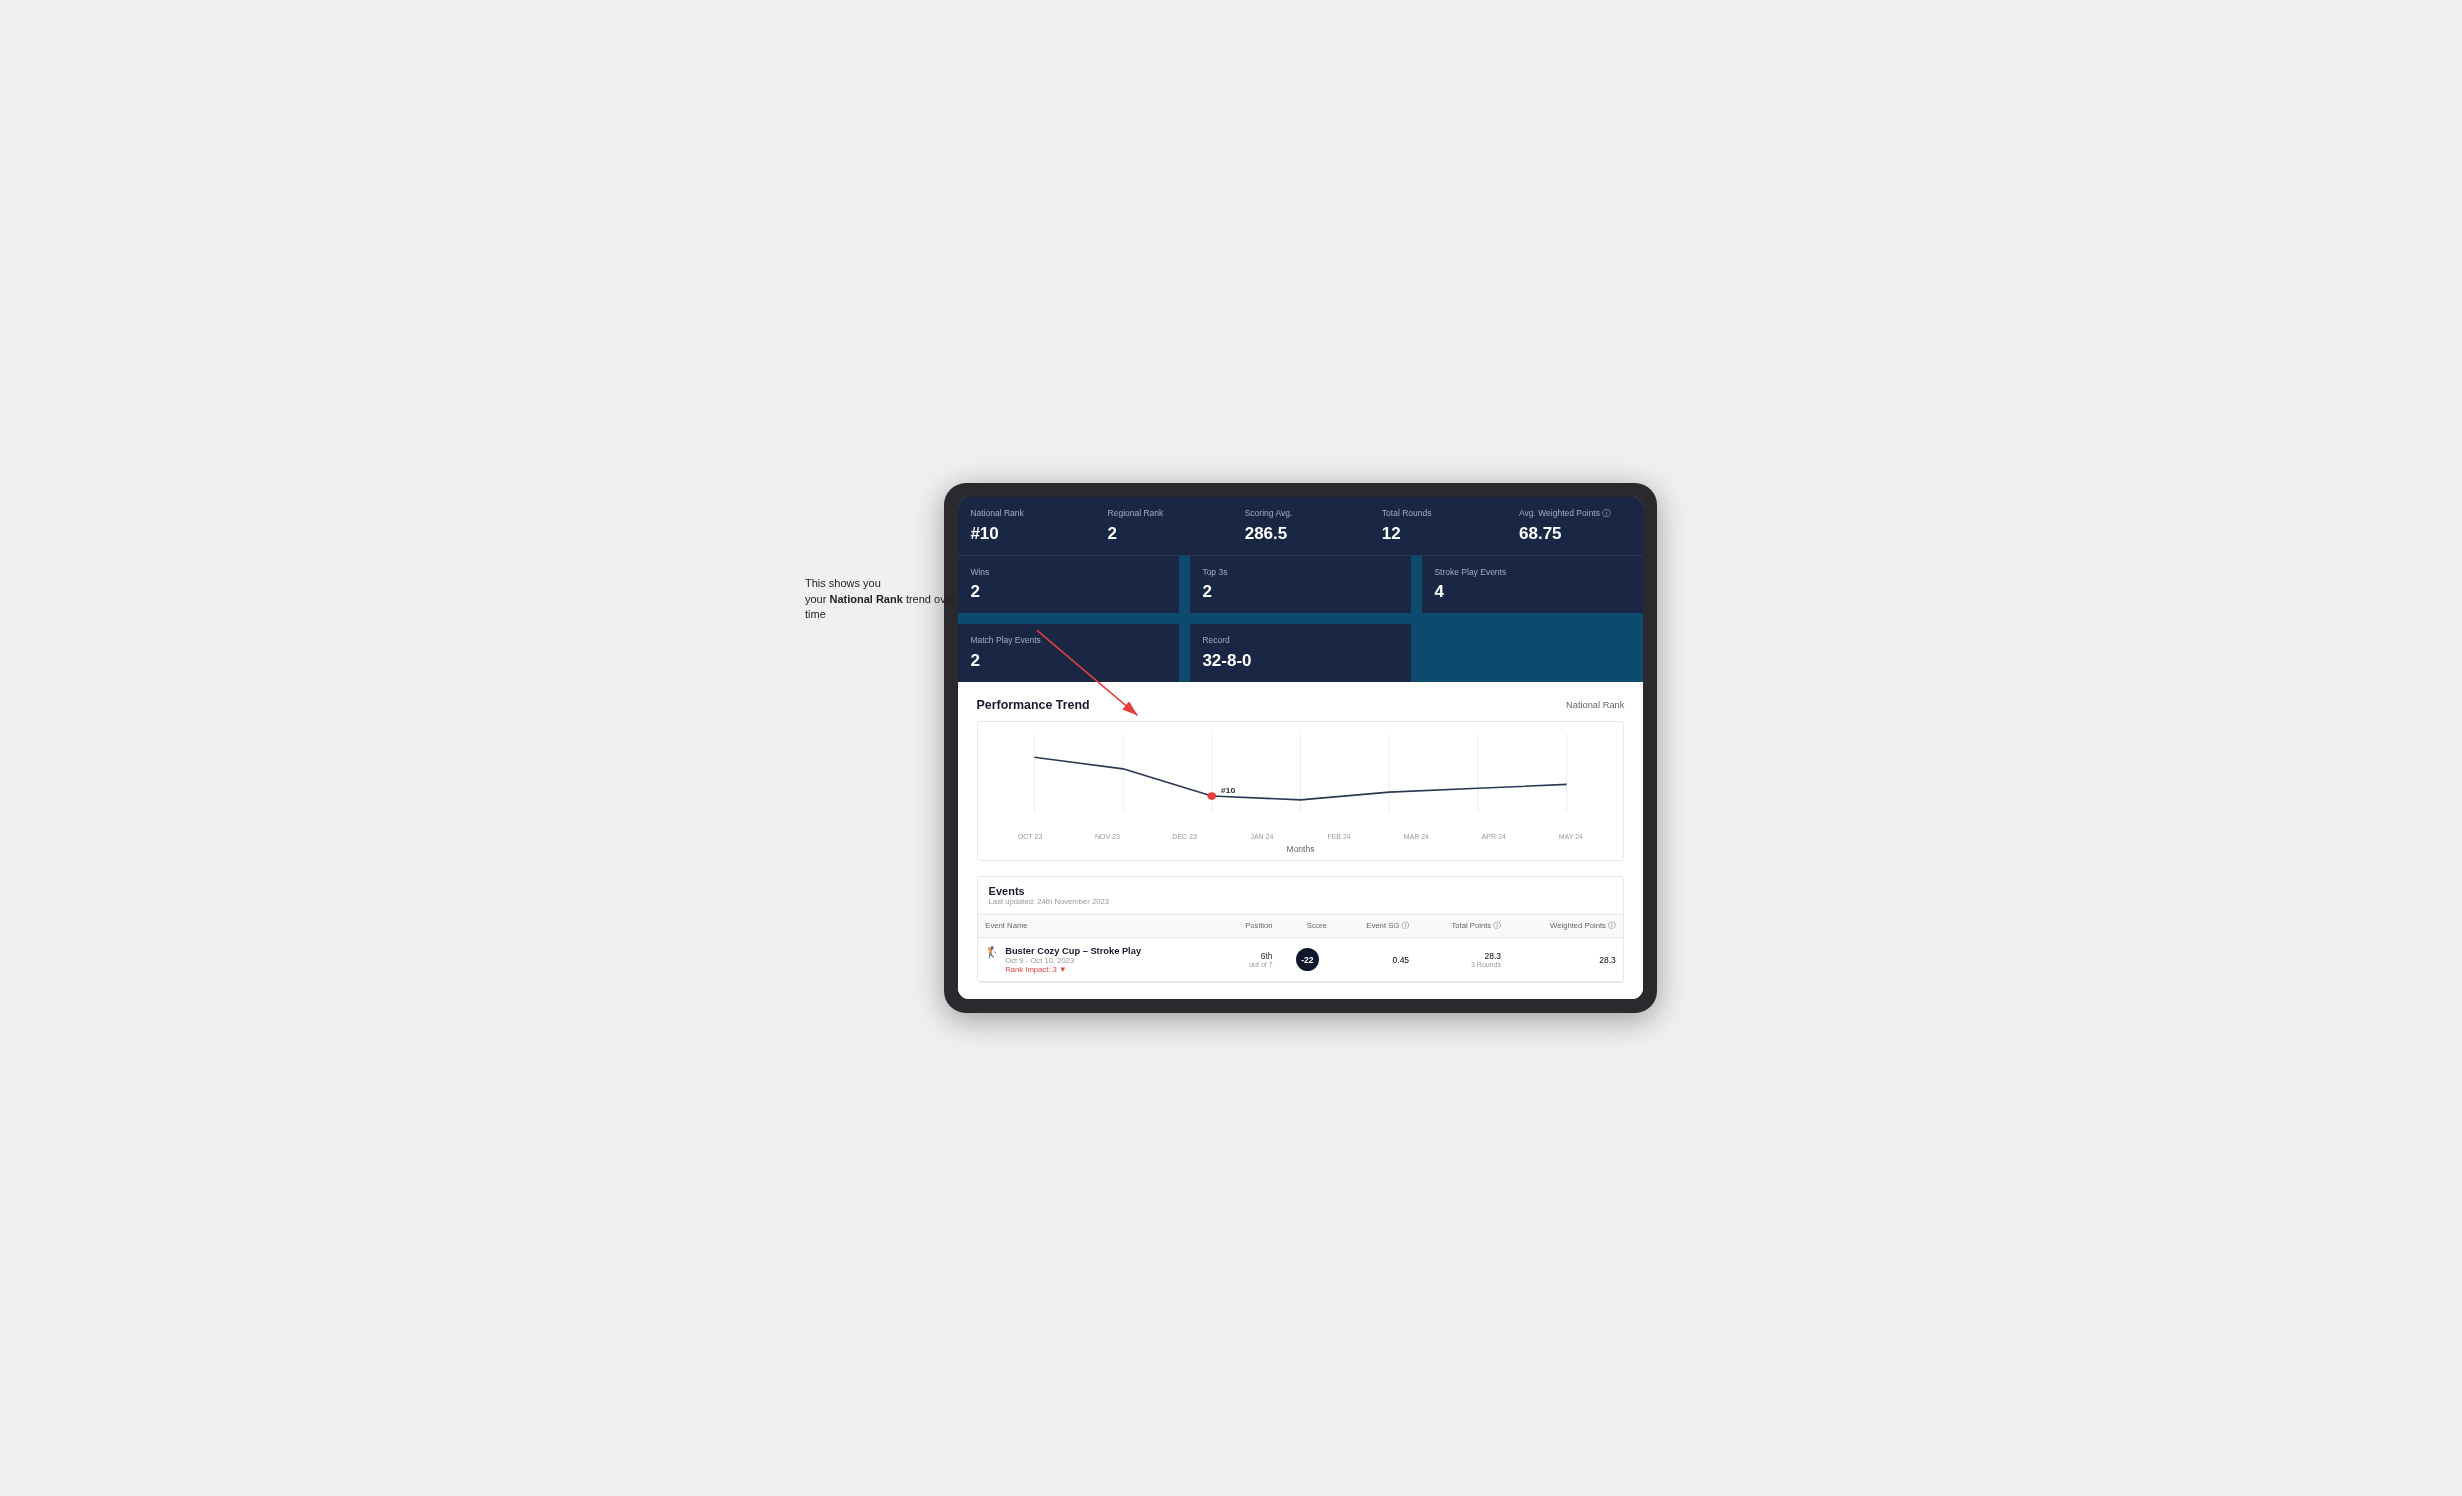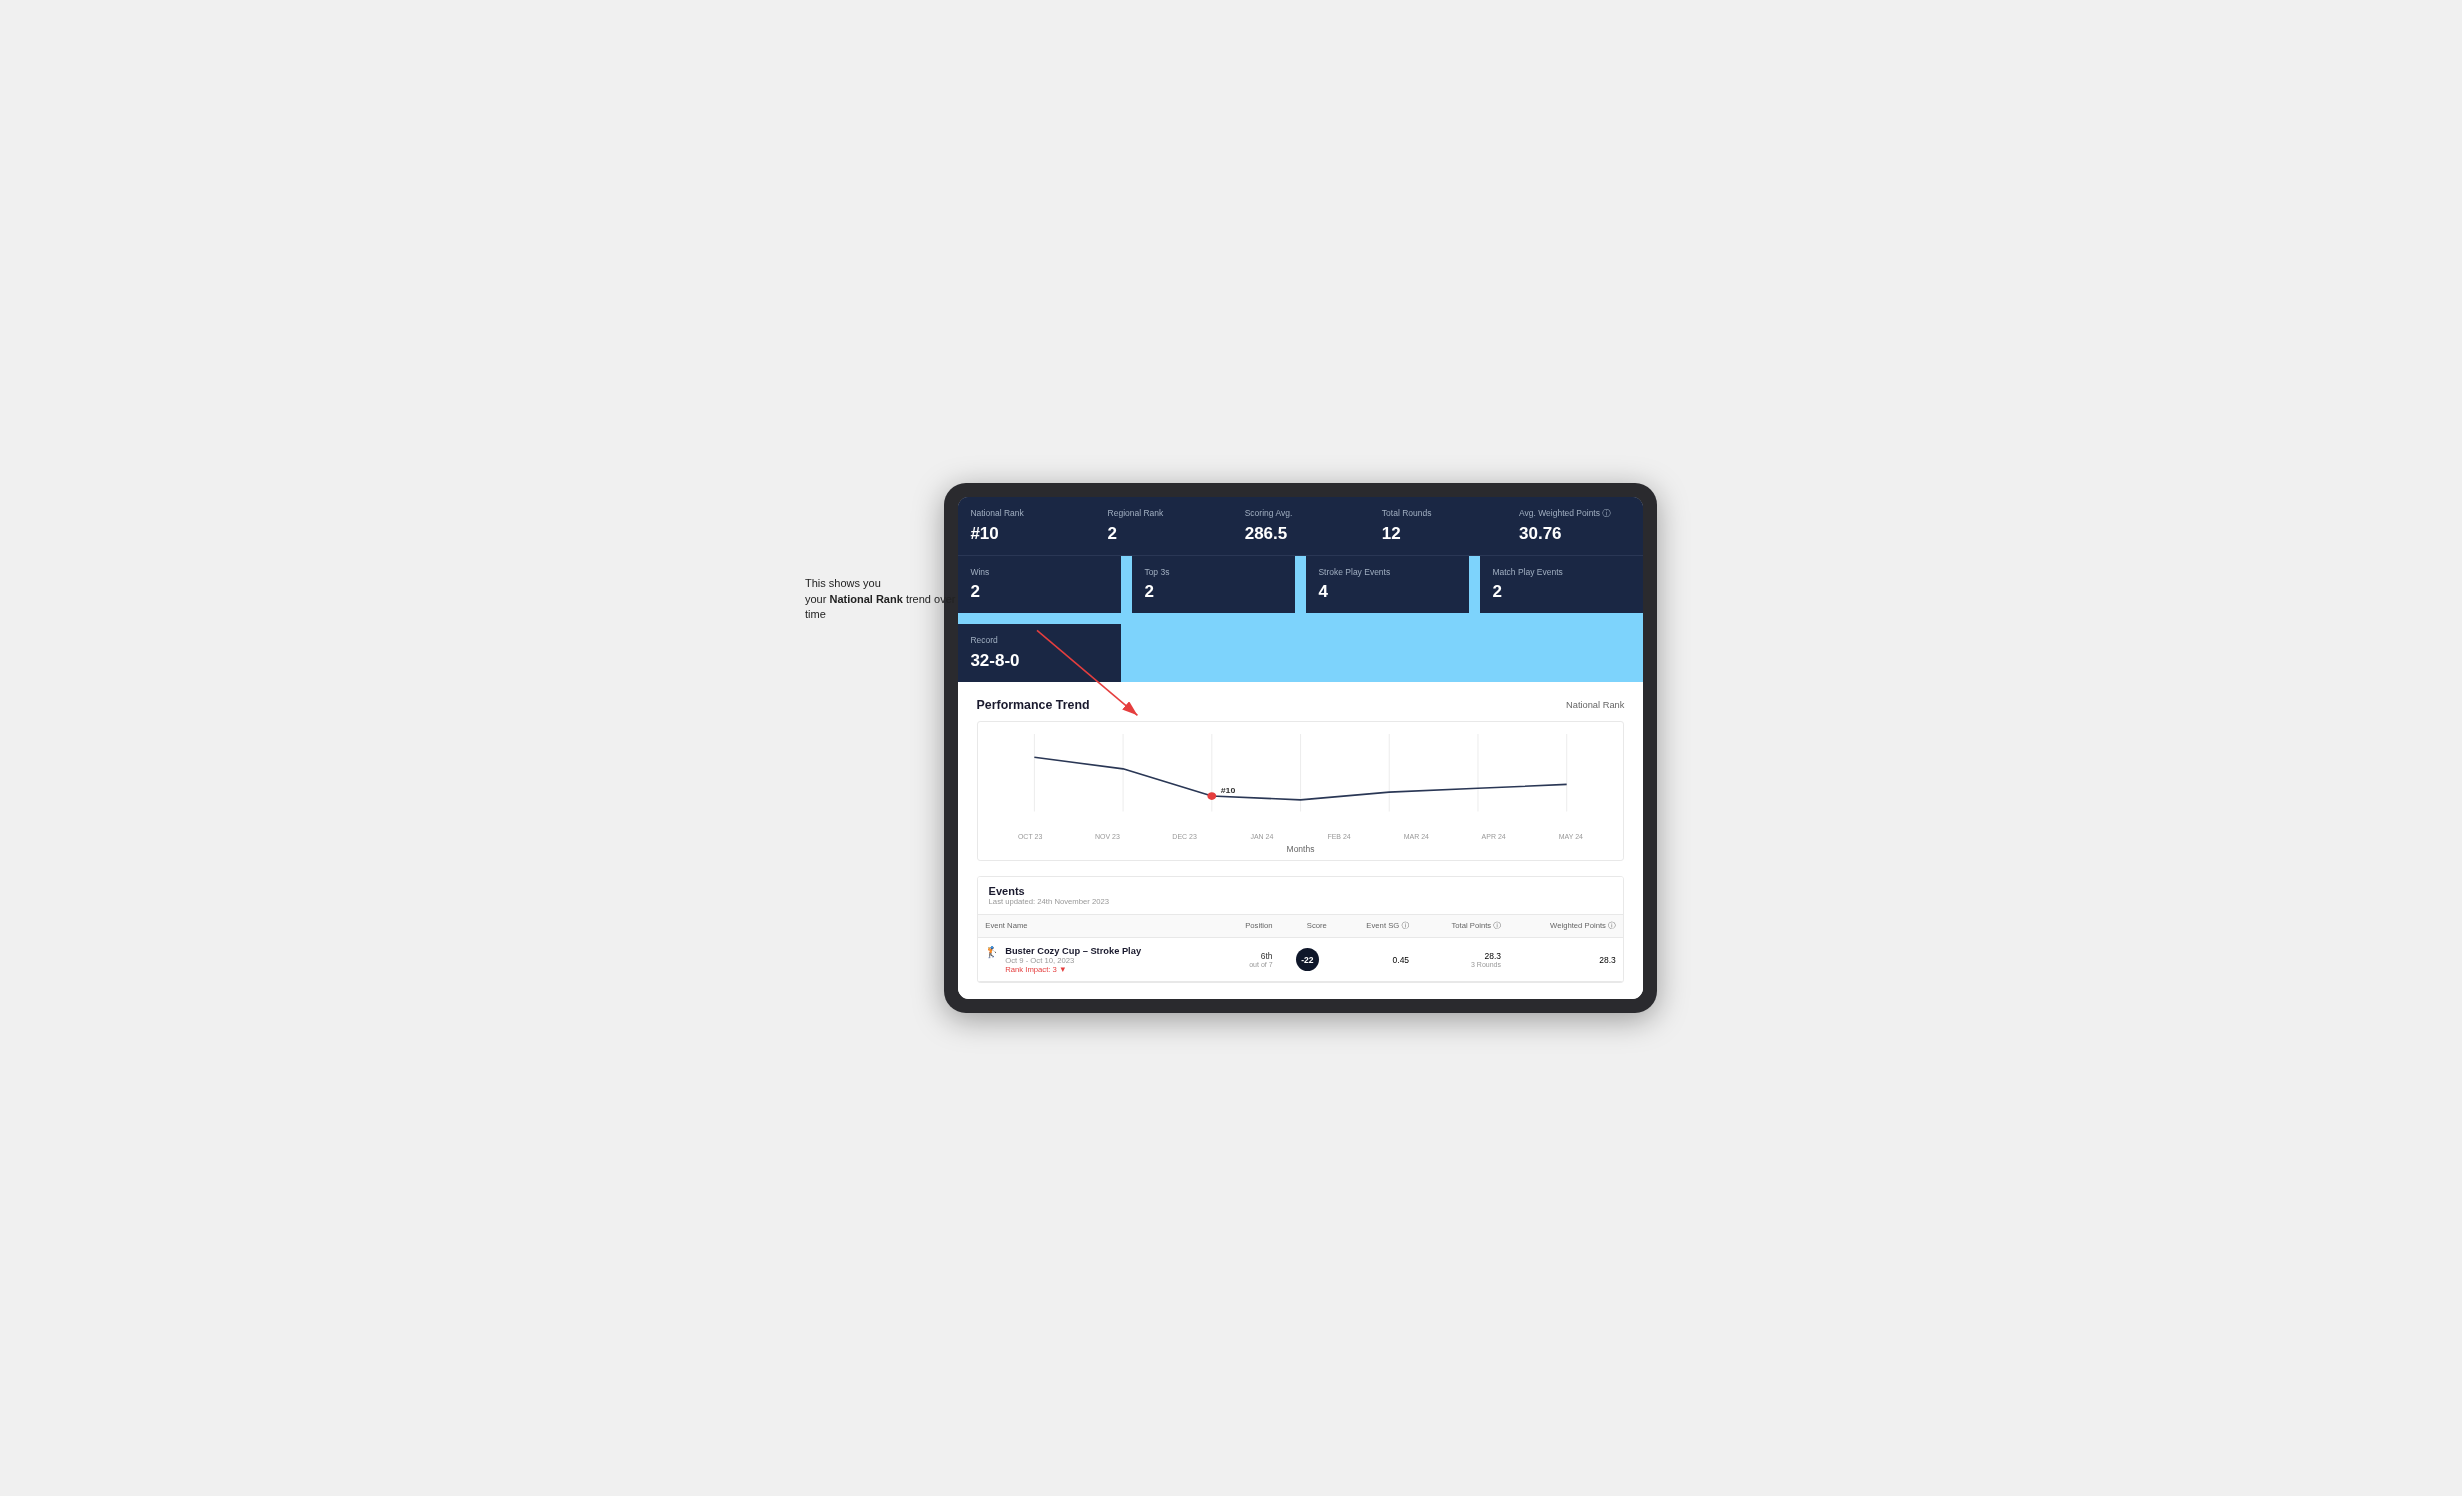--- a/index.html
+++ b/index.html
@@ -48,23 +48,23 @@
       overflow: hidden;
     }
     .stats-grid {
       background: #1a2744;
       display: grid;
       grid-template-columns: repeat(5, 1fr);
       gap: 0.8px;
       border-bottom: 0.8px solid #2a3755;
     }
     .stats-grid-row2 {
-      background: #7dd3fc;
+      background: #0c4a6e;
       display: grid;
-      grid-template-columns: repeat(4, 1fr);
+      grid-template-columns: repeat(3, 1fr);
       gap: 11px;
     }
     .stat-cell {
       background: #1a2744;
       padding: 11px 12.4px;
       color: #fff;
     }
     .stat-label {
       font-size: 8.5px;
       color: #a0aec0;
@@ -225,21 +225,21 @@
         <div class="stat-cell">
           <div class="stat-label">Scoring Avg.</div>
           <div class="stat-value">286.5</div>
         </div>
         <div class="stat-cell">
           <div class="stat-label">Total Rounds</div>
           <div class="stat-value">12</div>
         </div>
         <div class="stat-cell">
           <div class="stat-label">Avg. Weighted Points ⓘ</div>
-          <div class="stat-value">30.76</div>
+          <div class="stat-value">68.75</div>
         </div>
       </div>
 
       <div class="stats-grid-row2">
         <div class="stat-cell">
           <div class="stat-label">Wins</div>
           <div class="stat-value">2</div>
         </div>
         <div class="stat-cell">
           <div class="stat-label">Top 3s</div>

